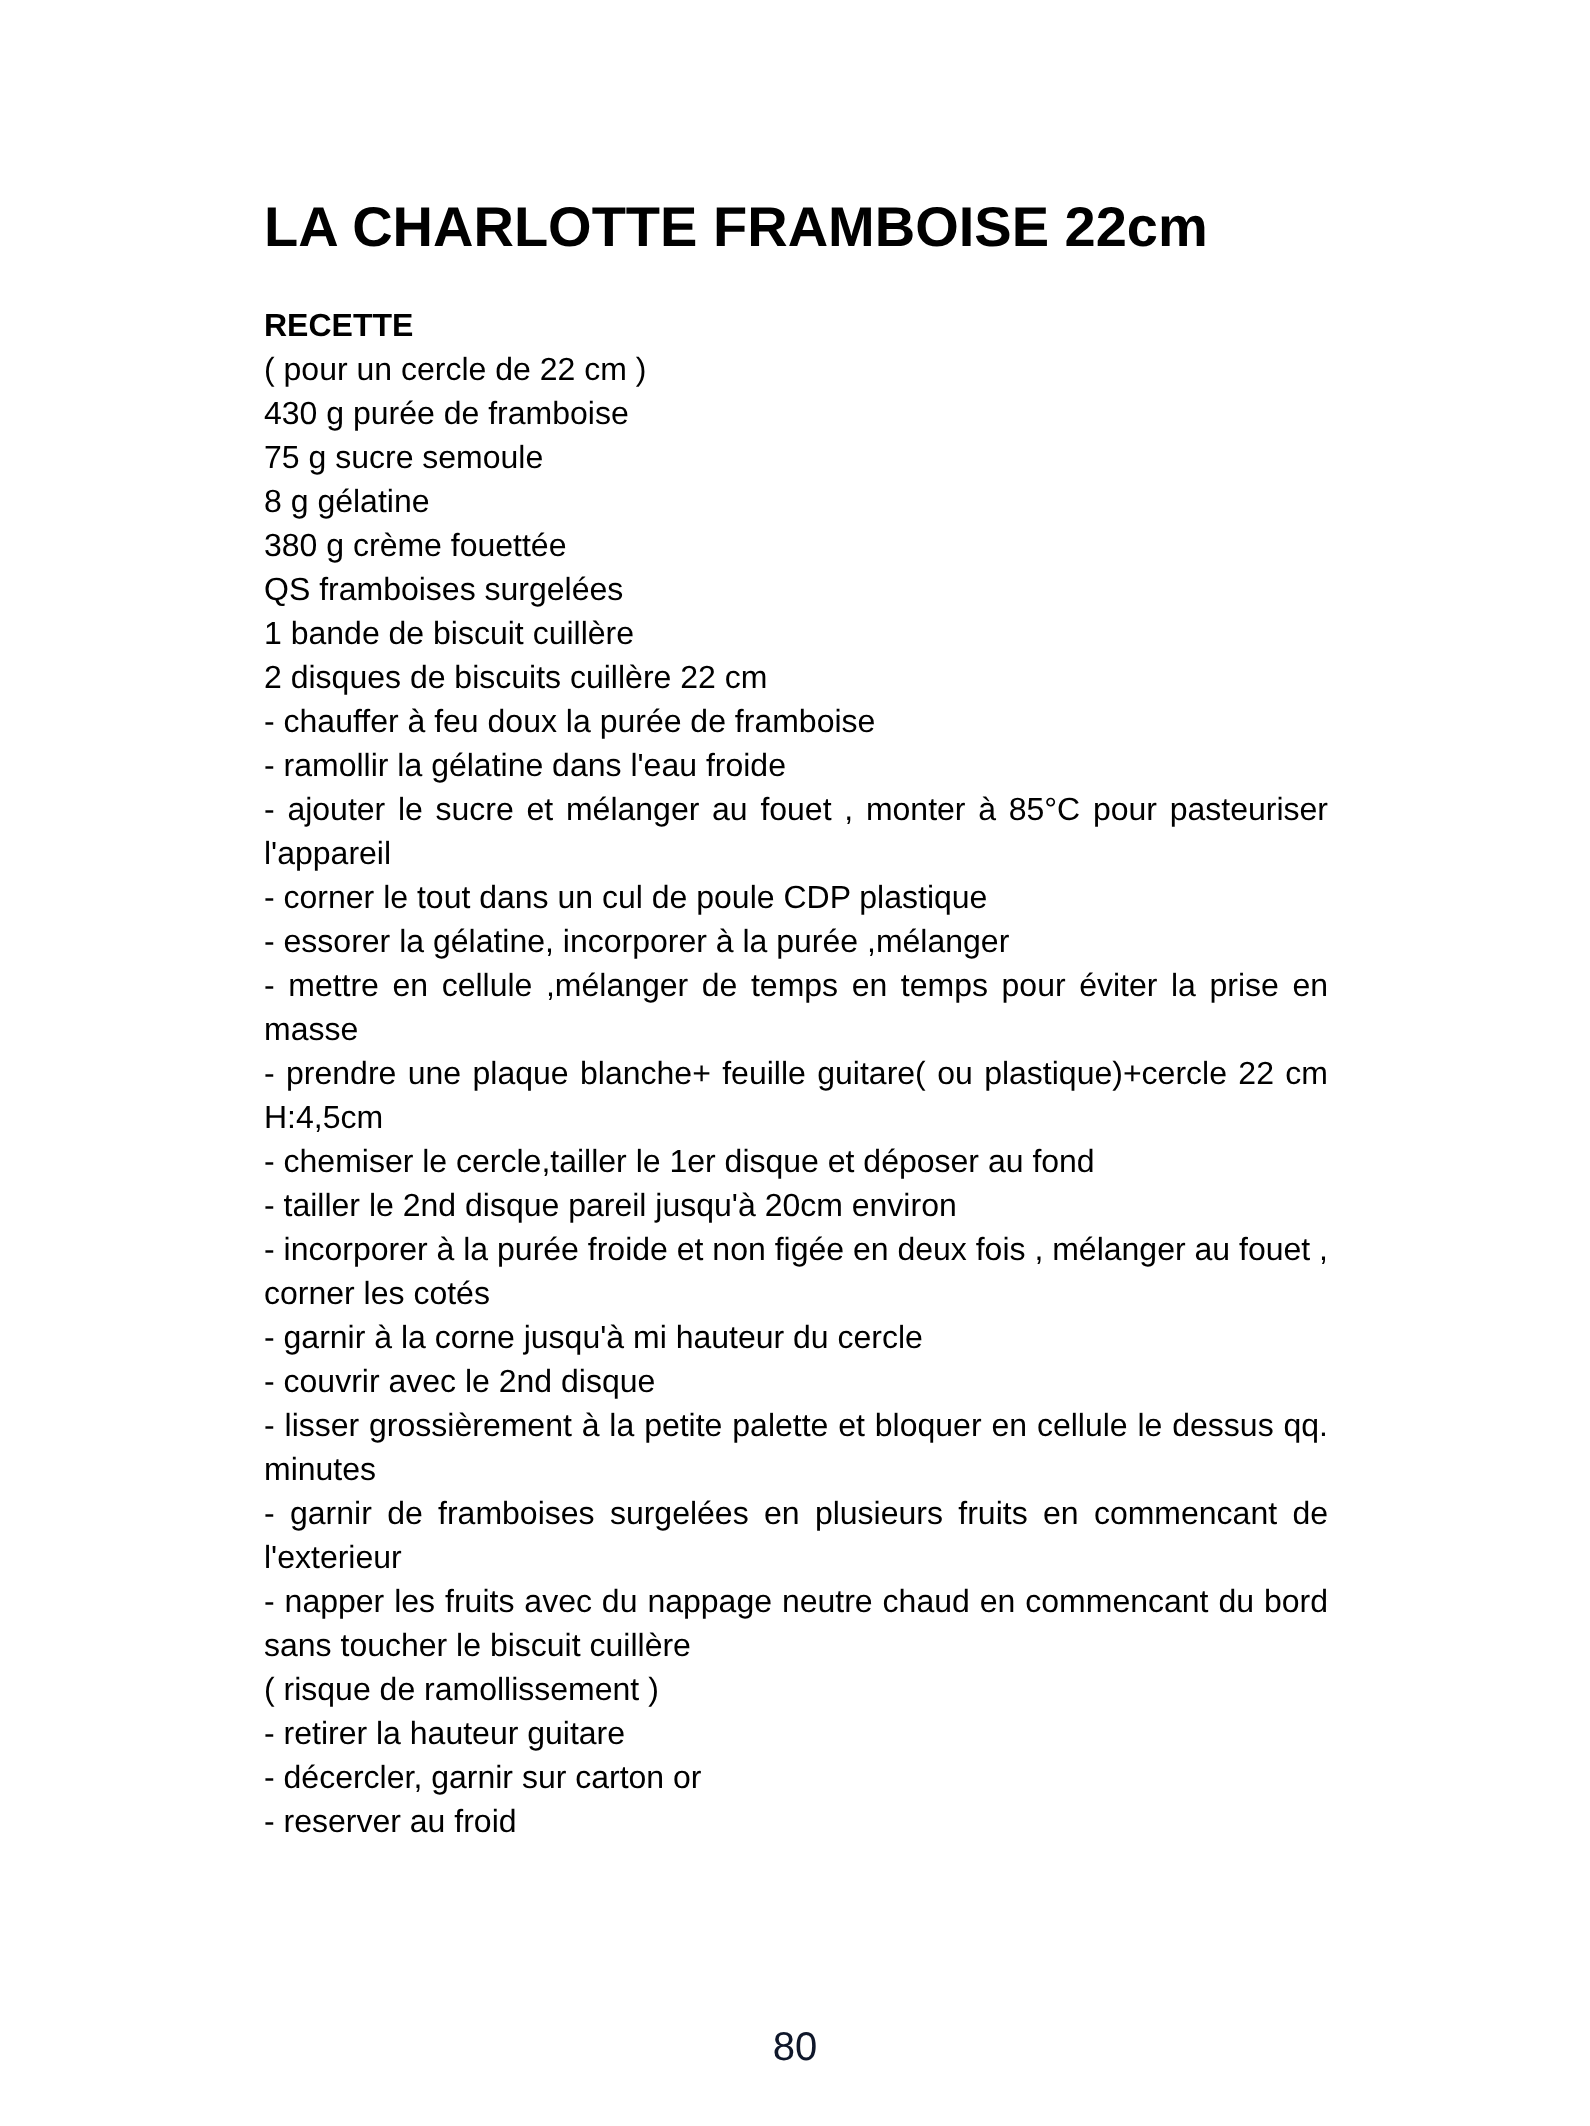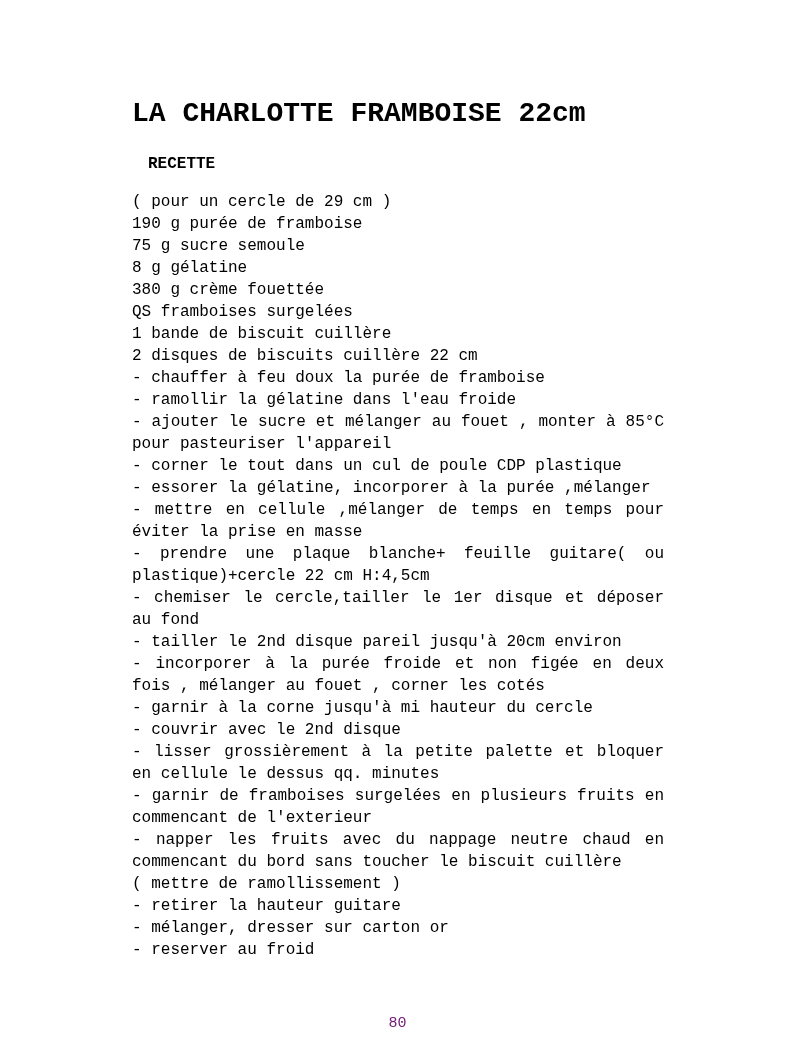--- a/index.html
+++ b/index.html
@@ -5,70 +5,70 @@
   html, body {
     margin: 0;
     padding: 0;
     background: #ffffff;
   }
   .page {
     position: relative;
     width: 795px;
     height: 1063px;
     background: #ffffff;
-    font-family: Liberation Mono, monospace;
+    font-family: Liberation Sans, sans-serif;
     color: #000000;
     overflow: hidden;
   }
   .content {
     position: absolute;
     left: 132px;
     top: 98px;
     width: 532px;
   }
   .doc-title {
     font-size: 28px;
     font-weight: bold;
     line-height: 32px;
     margin: 0 0 23px 0;
     white-space: nowrap;
   }
   .section-heading {
     font-size: 16px;
     font-weight: bold;
     line-height: 22px;
-    margin: 16px;
+    margin: 0;
   }
   .recipe-body p {
     font-size: 16px;
     line-height: 22px;
     margin: 0;
     text-align: justify;
   }
   .page-number {
     position: absolute;
     left: 0;
     right: 0;
     bottom: 30px;
     text-align: center;
-    font-size: 15px;
+    font-size: 20px;
     line-height: 18px;
-    color: #701a75;
+    color: #0f172a;
   }
 </style>
 </head>
 <body>
 
 <div class="page">
   <div class="content">
     <h1 class="doc-title">LA CHARLOTTE FRAMBOISE 22cm</h1>
     <h2 class="section-heading">RECETTE</h2>
     <div class="recipe-body">
-        <p>( pour un cercle de 29 cm )</p>
-        <p>190 g purée de framboise</p>
+        <p>( pour un cercle de 22 cm )</p>
+        <p>430 g purée de framboise</p>
         <p>75 g sucre semoule</p>
         <p>8 g gélatine</p>
         <p>380 g crème fouettée</p>
         <p>QS framboises surgelées</p>
         <p>1 bande de biscuit cuillère</p>
         <p>2 disques de biscuits cuillère 22 cm</p>
         <p>- chauffer à feu doux la purée de framboise</p>
         <p>- ramollir la gélatine dans l'eau froide</p>
         <p>- ajouter le sucre et mélanger au fouet , monter à 85°C pour pasteuriser l'appareil</p>
         <p>- corner le tout dans un cul de poule CDP plastique</p>
@@ -76,20 +76,20 @@
         <p>- mettre en cellule ,mélanger de temps en temps pour éviter la prise en masse</p>
         <p>- prendre une plaque blanche+ feuille guitare( ou plastique)+cercle 22 cm H:4,5cm</p>
         <p>- chemiser le cercle,tailler le 1er disque et déposer au fond</p>
         <p>- tailler le 2nd disque pareil jusqu'à 20cm environ</p>
         <p>- incorporer à la purée froide et non figée en deux fois , mélanger au fouet , corner les cotés</p>
         <p>- garnir à la corne jusqu'à mi hauteur du cercle</p>
         <p>- couvrir avec le 2nd disque</p>
         <p>- lisser grossièrement à la petite palette et bloquer en cellule le dessus qq. minutes</p>
         <p>- garnir de framboises surgelées en plusieurs fruits en commencant de l'exterieur</p>
         <p>- napper les fruits avec du nappage neutre chaud en commencant du bord sans toucher le biscuit cuillère</p>
-        <p>( mettre de ramollissement )</p>
+        <p>( risque de ramollissement )</p>
         <p>- retirer la hauteur guitare</p>
-        <p>- mélanger, dresser sur carton or</p>
+        <p>- décercler, garnir sur carton or</p>
         <p>- reserver au froid</p>
       </div>
   </div>
   <div class="page-number">80</div>
 </div>
 
 </body></html>

